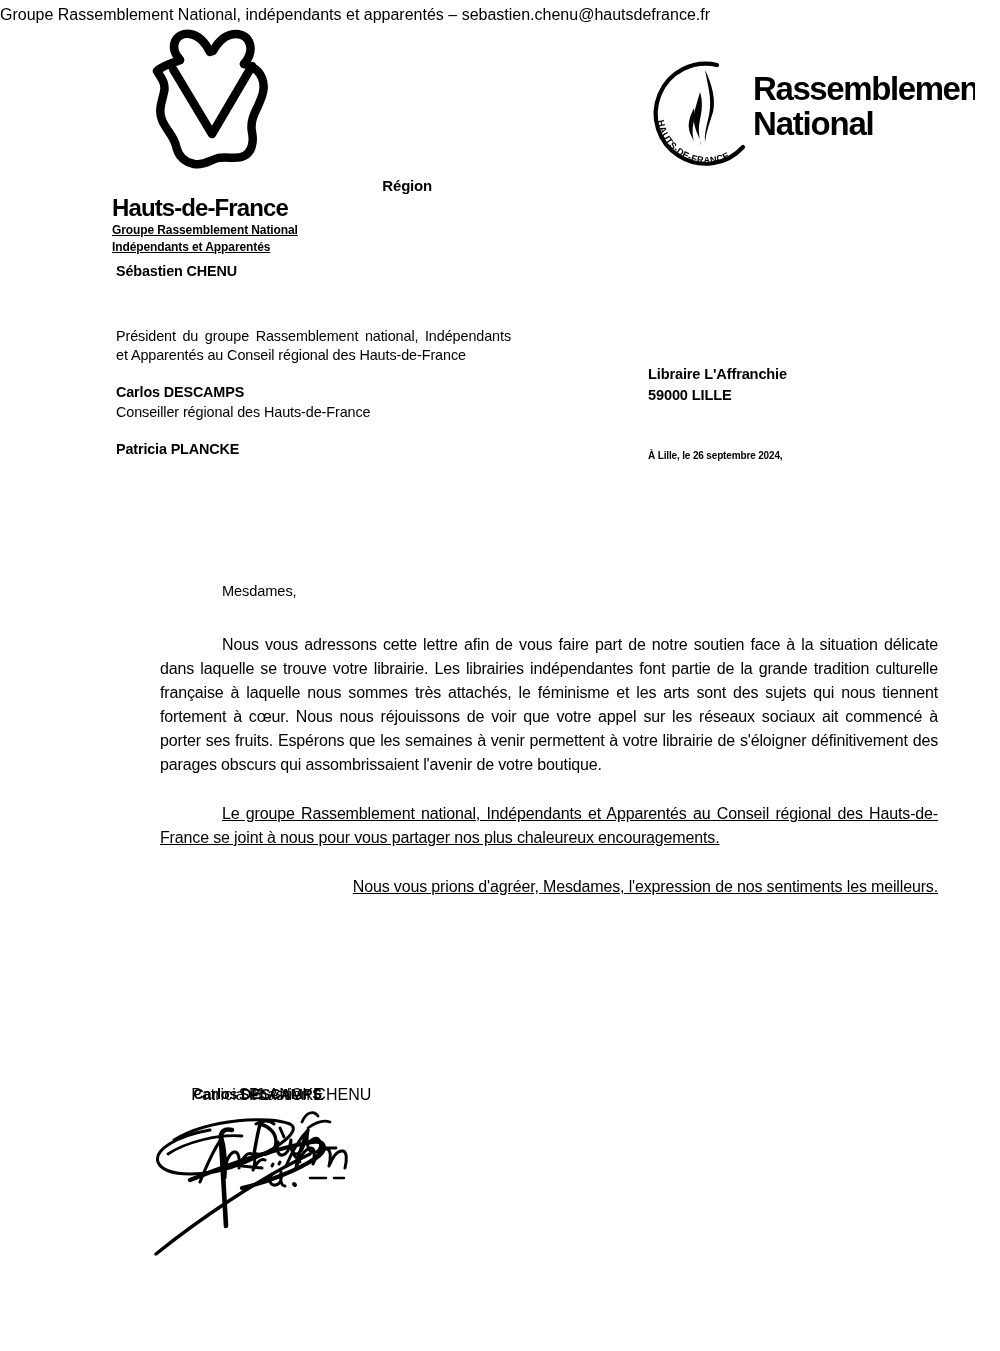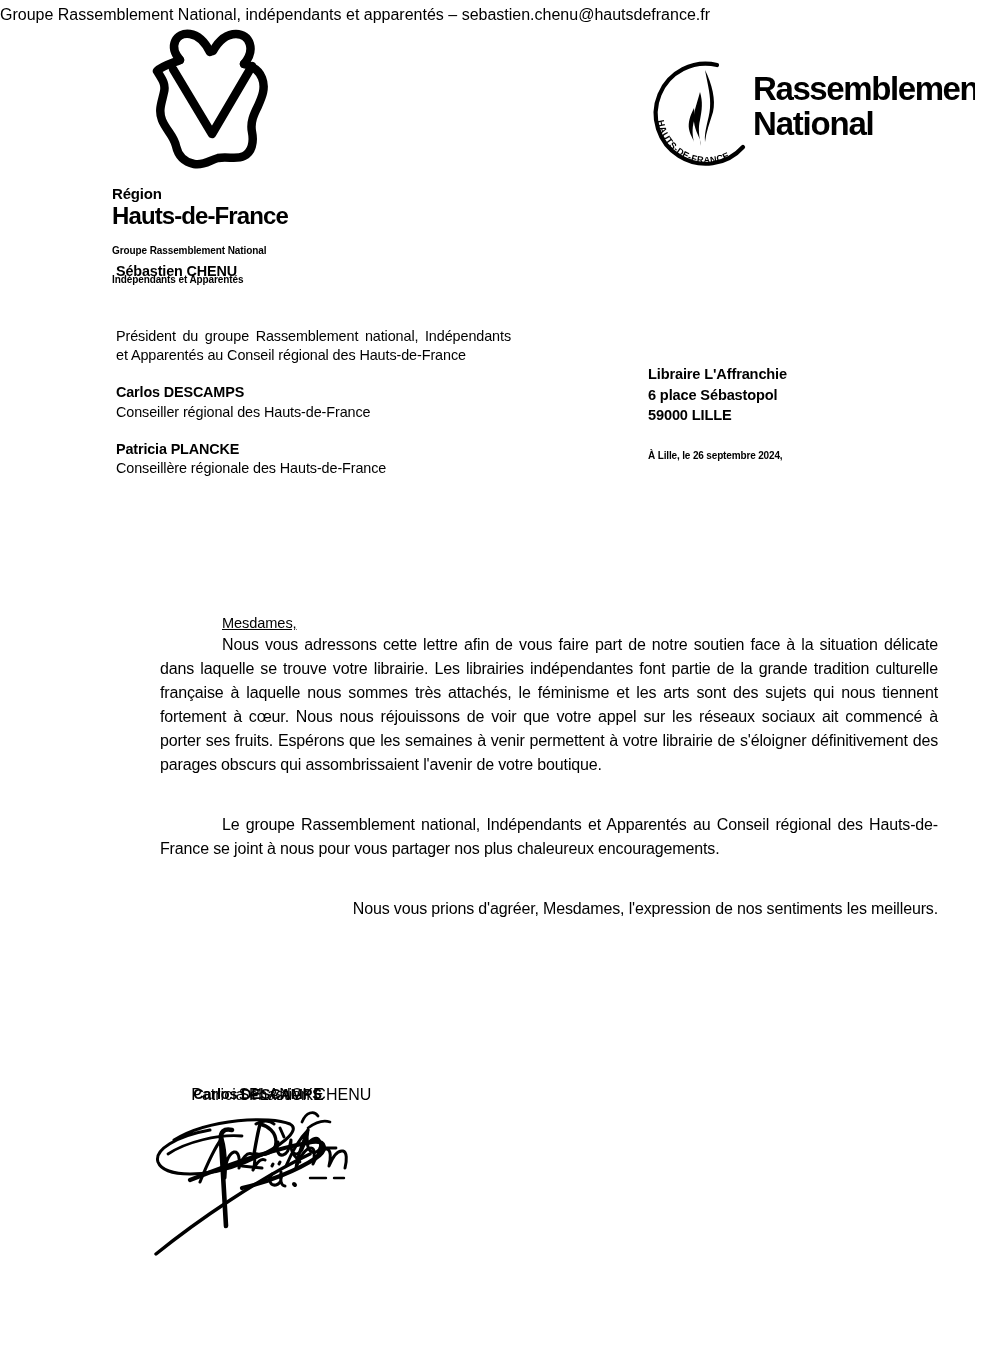--- a/index.html
+++ b/index.html
@@ -30,35 +30,37 @@
     width: 150px;
     height: 150px;
     margin-left: 28px;
     display: block;
   }
   .hdf-region {
     font-size: 15px;
     font-weight: bold;
     letter-spacing: -0.2px;
     line-height: 1.05;
-    margin-top: 12px;
+    margin-top: 4px;
+    text-align: right;
   }
   .hdf-name {
     font-size: 24px;
     font-weight: bold;
     letter-spacing: -0.9px;
     line-height: 1.05;
     margin-top: 1px;
   }
   .hdf-sub {
-    font-size: 10px;
+    font-size: 12px;
     font-weight: bold;
     letter-spacing: -0.1px;
     line-height: 1.18;
-    margin-top: 17px;
+    margin-top: 3px;
+    text-decoration: underline;
   }
 
   .rn-logo-block {
     position: absolute;
     left: 645px;
     top: 52px;
     width: 330px;
     height: 120px;
   }
   .rn-svg { display: block; width: 330px; height: 120px; }
@@ -103,43 +105,42 @@
     top: 450px;
     font-size: 10px;
     font-weight: bold;
     letter-spacing: -0.15px;
   }
 
   
   .salutation {
     position: absolute;
     left: 222px;
-    top: 615px;
+    top: 583px;
     font-size: 14.6px;
     letter-spacing: -0.1px;
-    text-decoration: underline;
   }
   .body-copy {
     position: absolute;
     left: 160px;
     top: 633px;
     width: 778px;
   }
   .body-copy p {
     margin: 0;
     font-size: 16px;
     line-height: 24px;
     text-align: justify;
     text-indent: 62px;
     letter-spacing: -0.15px;
   }
   .body-copy p.last-line {
     text-align: right;
   }
-  .body-copy p + p { margin-top: 36px; }
+  .body-copy p + p { margin-top: 25px; text-decoration: underline; }
 
   
   .sign-row {
     position: absolute;
     left: 150px;
     top: 1086px;
     width: 790px;
     height: 180px;
   }
   .sign-col {
@@ -235,26 +236,24 @@
   </div>
 
   <div class="sender">
     <div class="nm">Sébastien CHENU</div>
     <div class="just">Président du groupe Rassemblement national, Indépendants et Apparentés au Conseil régional des Hauts-de-France</div>
     <div class="gap"></div>
     <div class="nm">Carlos DESCAMPS</div>
     <div class="role">Conseiller régional des Hauts-de-France</div>
     <div class="gap"></div>
     <div class="nm">Patricia PLANCKE</div>
-    <div class="role">Conseillère régionale des Hauts-de-France</div>
   </div>
 
   <div class="recipient">
     <div class="addr-line">Libraire L'Affranchie</div>
-    <div class="addr-line">6 place Sébastopol</div>
     <div class="addr-line">59000 LILLE</div>
   </div>
   <div class="letter-date">À Lille, le 26 septembre 2024,</div>
 
   <div class="speck" style="left:705px; top:516px; width:3px; height:3px;"></div>
   <div class="speck" style="left:751px; top:609px; width:3px; height:3px;"></div>
 
   <div class="salutation">Mesdames,</div>
 
   <div class="body-copy">

